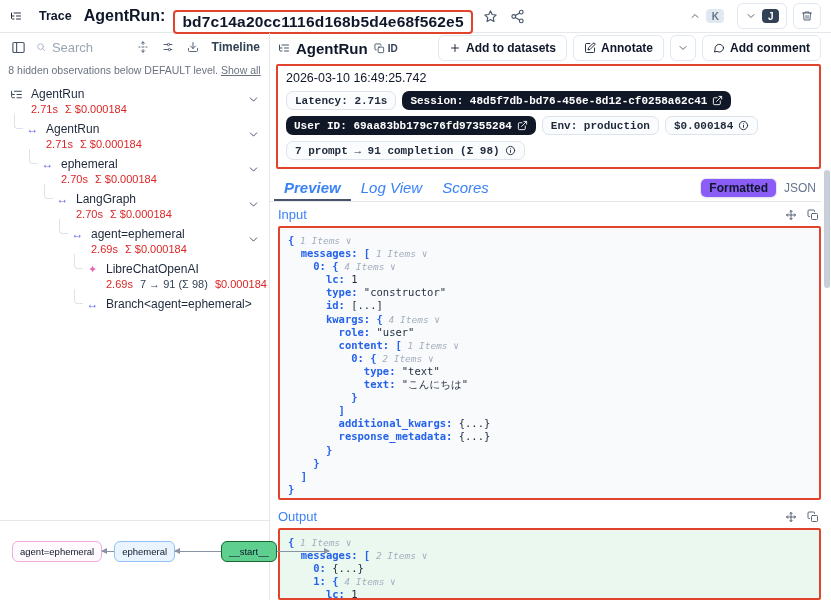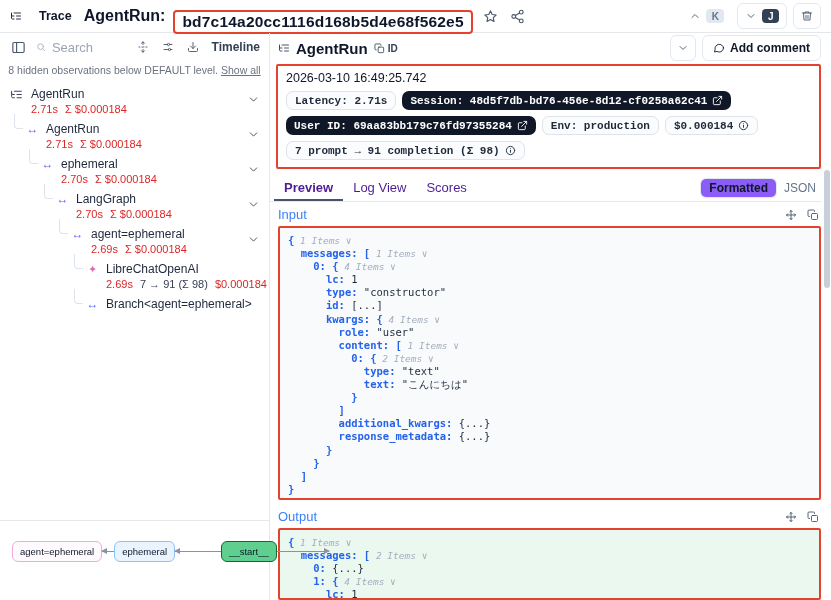--- a/index.html
+++ b/index.html
@@ -84,21 +84,21 @@
   .ts { font-size:12.5px; margin-bottom:6px; }
   .badges { display:flex; flex-wrap:wrap; gap:6px; }
   .badge { display:inline-flex; align-items:center; gap:5px; font-size:11px; font-weight:700;
     border-radius:7px; padding:2.5px 8px; white-space:nowrap;font-family:Liberation Mono, monospace; }
   .badge.light { background:#fbfcfd; border:1px solid #dde3ea; color:#1e293b; }
   .badge.dark { background:var(--dark-badge,#101828); color:#fff; cursor:pointer; }
   .badge .ic { stroke-width:2; }
 
   
   .tabsrow { display:flex; align-items:center; padding:0 0 0 4px; border-bottom:1px solid #e5e7eb; height:28px; flex:none; }
-  .tab { font-size:13px; color:#4c1d95; padding:0 10px; height:100%; display:flex; align-items:center; cursor:pointer; }
+  .tab { font-size:15px; color:#3b82f6; padding:0 10px; height:100%; display:flex; align-items:center; cursor:pointer;font-style:italic; }
   .tab.active { font-weight:600; box-shadow:inset 0 -2px 0 #47546b; }
   .fmt-toggle { margin-left:auto; display:flex; align-items:center; gap:3px; }
   .fmt-on { background:#8b5cf6; box-shadow:0 0 0 1px #e2e8f0, 0 1px 2px rgba(0,0,0,.1);
     border-radius:5px; padding:2px 8px; font-size:12px; font-weight:700; cursor:pointer; }
   .fmt-off { color:#64748b; font-size:12px; padding:2px 5px; cursor:pointer; }
 
   
   .sec-head { display:flex; align-items:center; padding:5px 2px 3px 8px; font-size:13px; color:#3b82f6; flex:none; }
   .sec-icons { margin-left:auto; display:flex; gap:10px; color:#475569; }
   .sec-icons span { cursor:pointer; display:flex; }
@@ -325,20 +325,33 @@
         </svg>
       <span class="m-title">AgentRun</span>
       <span class="id-chip">
         <svg class="ic xs" viewBox="0 0 24 24">
             <rect x="9" y="9" width="12" height="12" rx="2"></rect>
             <path d="M5 15H4a2 2 0 0 1-2-2V4a2 2 0 0 1 2-2h9a2 2 0 0 1 2 2v1"></path>
           </svg>
         <span>ID</span>
       </span>
       <div class="m-actions">
+        <button class="btn">
+          <svg class="ic sm" viewBox="0 0 24 24">
+              <path d="M12 5v14M5 12h14"></path>
+            </svg>
+          <span>Add to datasets</span>
+        </button>
+        <button class="btn">
+          <svg class="ic sm" viewBox="0 0 24 24">
+              <path d="M12 3H5a2 2 0 0 0-2 2v14a2 2 0 0 0 2 2h14a2 2 0 0 0 2-2v-7"></path>
+              <path d="M18.4 2.6a2.1 2.1 0 0 1 3 3L12 15l-4 1 1-4z"></path>
+            </svg>
+          <span>Annotate</span>
+        </button>
         <button class="btn iconb">
           <svg class="ic sm" viewBox="0 0 24 24">
               <path d="M6 9l6 6 6-6"></path>
             </svg>
         </button>
         <button class="btn">
           <svg class="ic sm" viewBox="0 0 24 24">
               <path d="M21 11.5a8.5 8.5 0 0 1-8.5 8.5c-1.6 0-3.1-.4-4.4-1.2L3 20l1.2-5.1A8.5 8.5 0 1 1 21 11.5z"></path>
             </svg>
           <span>Add comment</span>

